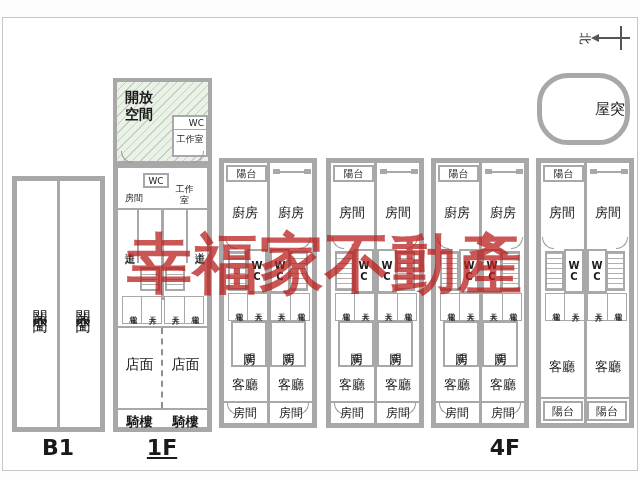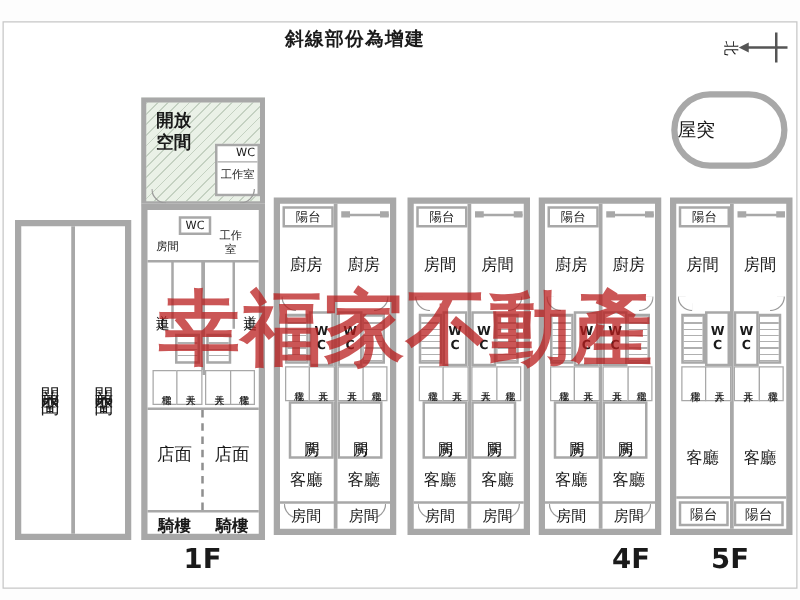--- a/index.html
+++ b/index.html
@@ -51,35 +51,35 @@
       letter-spacing:1px;pointer-events:none;}
   .title{position:absolute;left:174px;top:22px;width:220px;text-align:center;
          font-size:15px;font-weight:bold;letter-spacing:1px;}
 </style>
 </head>
 <body>
 
 <div id="stage">
   <div class="abs frame"></div>
 
-  <div class="title">斜線部份為增建</div>
   <div class="abs" style="left:578px;top:24px;width:58px;height:28px;">
     <span class="abs" style="left:0;top:6px;font-size:12px;transform:rotate(90deg);">北</span>
     <div class="abs" style="left:13px;top:10px;width:0;height:0;border-right:8px solid #555;border-top:4px solid transparent;border-bottom:4px solid transparent;"></div>
     <div class="abs" style="left:20px;top:13px;width:32px;height:2px;background:#555;"></div>
     <div class="abs" style="left:42px;top:2px;width:2px;height:24px;background:#555;"></div>
   </div>
 
   <div class="wm">幸福家不動產</div>
 
   <div class="floor" style="left:12px;top:176px;width:93px;height:256px;">
     <div class="wall" style="left:40px;top:0;width:3px;height:246px;"></div>
     <div class="lbl v" style="left:9px;top:52px;width:22px;height:142px;font-size:15px;letter-spacing:3px;">開放空間</div>
     <div class="lbl v" style="left:52px;top:52px;width:22px;height:142px;font-size:15px;letter-spacing:3px;">開放空間</div>
   </div>
+  <div class="fname" style="left:18px;">B1</div>
 
   <div class="floor hatch" style="left:113px;top:78px;width:99px;height:87px;border-width:4px;">
     <div class="lbl" style="left:8px;top:7px;width:34px;font-size:14px;word-break:break-all;text-align:left;font-weight:bold;">開放空間</div>
     <div class="box" style="left:55px;top:33px;width:36px;height:42px;flex-direction:column;justify-content:flex-start;align-items:stretch;">
       <div style="border-bottom:1.5px solid #a8a8a8;text-align:right;font-size:9px;padding:1px 2px 1px 0;">WC</div>
       <div style="text-align:center;font-size:9px;padding-top:3px;">工作室</div>
     </div>
     <div class="door dl" style="left:4px;bottom:-2px;"></div>
     <div class="door dr" style="right:4px;bottom:-2px;"></div>
   </div>
@@ -111,21 +111,21 @@
       <span class="v">電梯</span>
       </div>
     <div class="wall" style="left:0;top:158px;width:89px;height:2px;"></div>
     <div class="dash" style="left:43px;top:160px;height:80px;"></div>
     <div class="lbl" style="left:0;top:188px;width:43px;font-size:14px;">店面</div>
     <div class="lbl" style="left:46px;top:188px;width:43px;font-size:14px;">店面</div>
     <div class="wall" style="left:0;top:240px;width:89px;height:2px;"></div>
     <div class="lbl" style="left:0;top:246px;width:43px;font-size:13px;font-weight:bold;">騎樓</div>
     <div class="lbl" style="left:46px;top:246px;width:43px;font-size:13px;font-weight:bold;">騎樓</div>
   </div>
-  <div class="fname" style="left:122px;">1F</div>
+  <div class="fname" style="left:122px;text-decoration:underline;">1F</div>
 
   <div class="floor unit" style="left:219px;">
     <div class="wall cwall"></div>
     <div class="box balcony">
       <span>陽台</span>
       </div>
     <div class="wall winline"></div>
     <div class="wall winstub" style="left:49px;"></div>
     <div class="wall winstub" style="left:80px;"></div>
     <div class="lbl rt L">廚房</div>
@@ -255,21 +255,21 @@
     <div class="lbl living L">客廳</div>
     <div class="lbl living R">客廳</div>
     <div class="wall hwall"></div>
     <div class="door dl" style="left:3px;top:240px;"></div>
     <div class="door dr" style="left:73px;top:240px;"></div>
     <div class="lbl rb2 L">房間</div>
     <div class="lbl rb2 R">房間</div>
   </div>
   <div class="fname" style="left:440px;text-align:right;">4F</div>
 
-  <div class="floor" style="left:537px;top:73px;width:93px;height:62px;display:flex;align-items:center;justify-content:flex-start;border-radius:31px;">
+  <div class="floor" style="left:537px;top:73px;width:93px;height:72px;display:flex;align-items:center;justify-content:flex-end;border-radius:31px;">
     <span style="font-size:15px;">屋突</span>
   </div>
 
   <div class="floor unit" style="left:536px;">
     <div class="wall cwall"></div>
     <div class="box balcony">
       <span>陽台</span>
       </div>
     <div class="wall winline"></div>
     <div class="wall winstub" style="left:49px;"></div>
@@ -301,14 +301,13 @@
     <div class="lbl L" style="top:196px;width:42px;font-size:13px;">客廳</div>
     <div class="lbl R" style="top:196px;width:42px;font-size:13px;">客廳</div>
     <div class="wall" style="left:0;top:234px;width:88px;height:2px;"></div>
     <div class="box" style="left:2px;top:238px;width:40px;height:20px;font-size:11px;">
       <span>陽台</span>
       </div>
     <div class="box" style="left:46px;top:238px;width:40px;height:20px;font-size:11px;">
       <span>陽台</span>
       </div>
   </div>
-  <div class="fname" style="left:544px;">5F</div>
 </div>
 
 </body></html>

